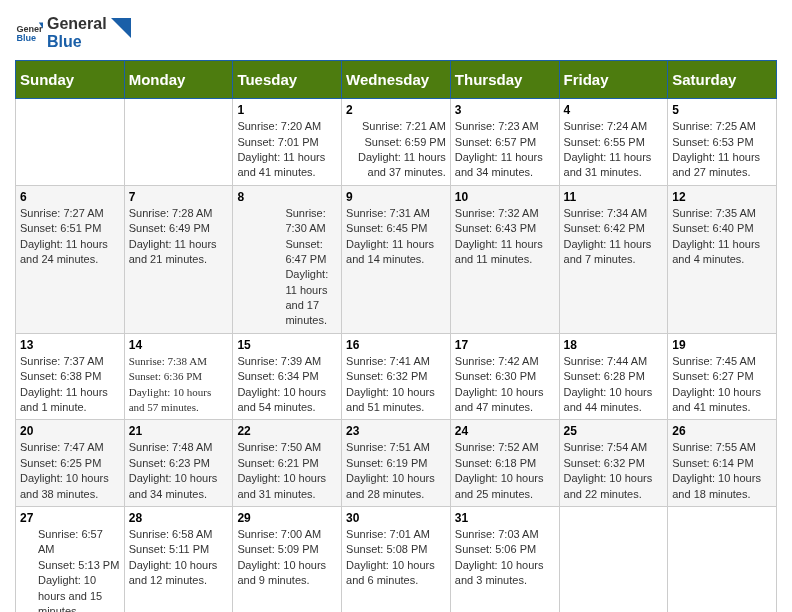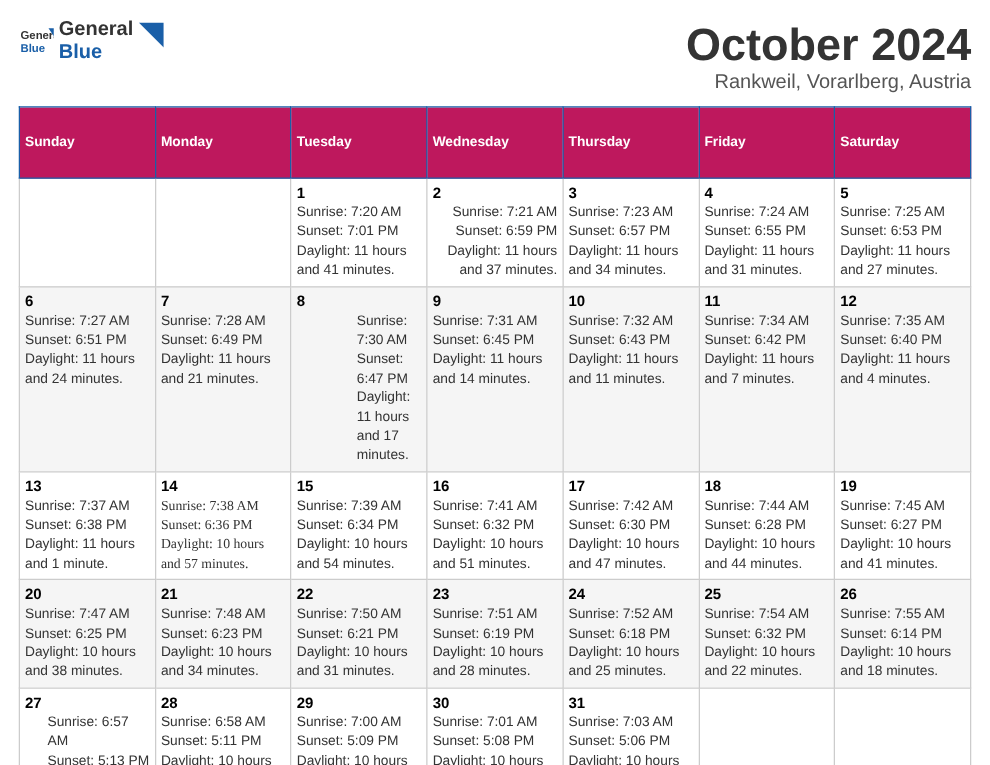--- a/index.html
+++ b/index.html
@@ -36,25 +36,25 @@
     .location-subtitle {
       font-size: 16px;
       color: #555;
     }
     .calendar {
       width: 100%;
       border-collapse: collapse;
       font-size: 11px;
     }
     .calendar th {
-      background: #be185d;
+      background: #4d7c0f;
       color: #fff;
-      padding: 22px 4px;
+      padding: 10px 4px;
       text-align: left;
-      font-size: 11px;
+      font-size: 15px;
       border: 1px solid #1a5fa8;
     }
     .calendar td {
       border: 1px solid #ccc;
       vertical-align: top;
       padding: 4px;
       width: 108px;
       min-height: 80px;
       background: #fff;
     }
@@ -86,24 +86,20 @@
       <polygon points="34,5 44,5 44,20" fill="#1a5fa8"></polygon>
     </svg>
     <div style="display:flex;flex-direction:column;line-height:1.1;">
       <span style="font-size:16px;font-weight:bold;color:#333;">General</span>
       <span style="font-size:16px;font-weight:bold;color:#1a5fa8;">Blue</span>
     </div>
     <svg width="20" height="30" viewBox="0 0 20 30">
       <polygon points="0,0 20,0 20,20" fill="#1a5fa8"></polygon>
     </svg>
   </div>
-  <div class="title-area">
-    <div class="month-title">October 2024</div>
-    <div class="location-subtitle">Rankweil, Vorarlberg, Austria</div>
-  </div>
 </div>
 
 <table class="calendar">
   <thead>
     <tr>
     <th>Sunday</th>
         <th>Monday</th>
         <th>Tuesday</th>
         <th>Wednesday</th>
         <th>Thursday</th>

